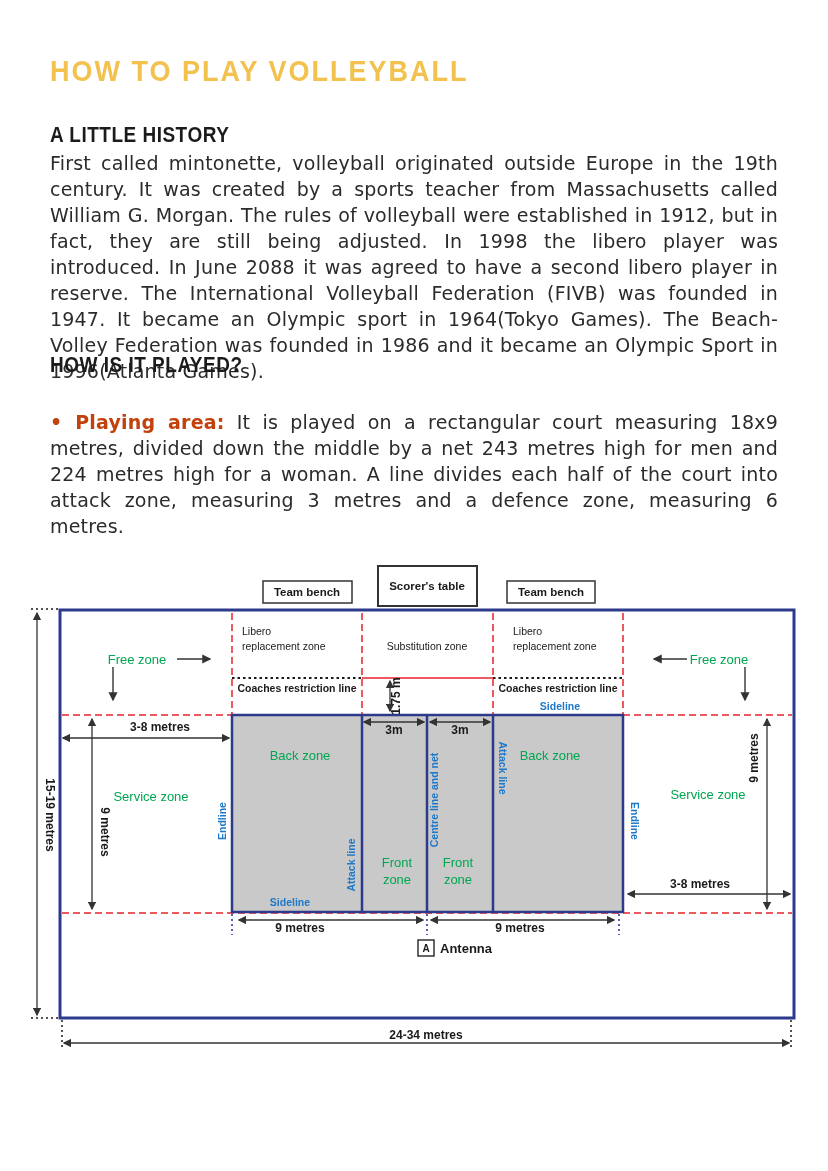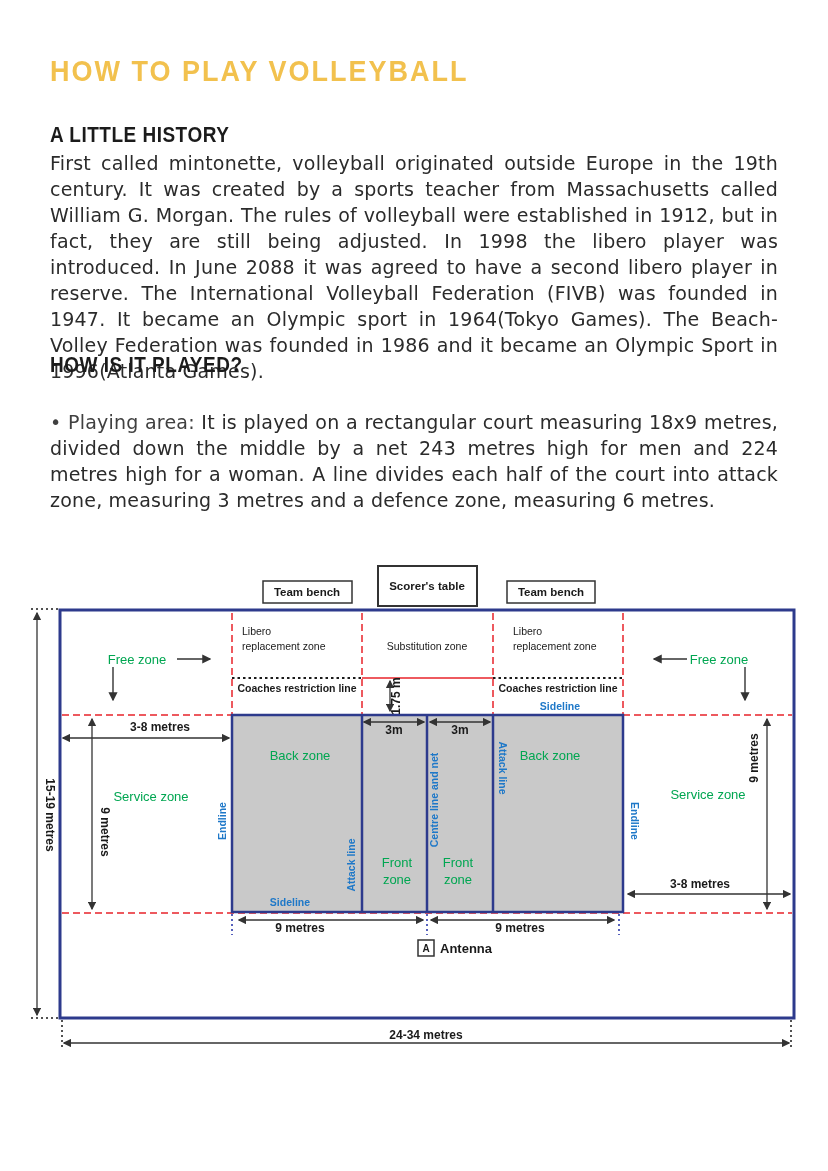--- a/index.html
+++ b/index.html
@@ -9,21 +9,21 @@
     font-weight:700;font-size:27px;letter-spacing:2px;color:#f2c14e;transform:scaleY(1.12);transform-origin:left top;}
   .h2{position:absolute;left:50px;font-family:"Liberation Sans",sans-serif;font-weight:700;
     font-size:19px;letter-spacing:.5px;color:#1b1b1b;transform:scaleY(1.15);transform-origin:left top;}
   .h2.history{top:122px;}
   .h2.played{top:352px;}
   .body-text{position:absolute;left:50px;width:728px;font-size:19px;line-height:26px;
     letter-spacing:.2px;color:#2b2b2b;text-align:justify;}
   .body-text.p1{top:150px;}
   .body-text.p2{top:383px;text-align:left;}
   .body-text.p3{top:409px;text-align:justify;}
-  .bold{font-weight:400;color:#404040;}
+  .bold{font-weight:700;color:#c2410c;}
   .diagram{position:absolute;left:30px;top:553px;width:798px;height:515px;}
   svg text{font-family:"Liberation Sans",sans-serif;}
   .bench-label{font-size:11.5px;font-weight:600;fill:#1a1a1a;}
   .zone-label{font-size:13px;fill:#00a651;}
   .zone-small{font-size:10.5px;fill:#1a1a1a;}
   .line-label{font-size:10.5px;font-weight:700;fill:#1e78c8;}
   .meas-label{font-size:12px;font-weight:600;fill:#1a1a1a;}
   .coach-label{font-size:10.5px;font-weight:600;fill:#1a1a1a;}
   .antenna-label{font-size:13px;font-weight:600;fill:#1a1a1a;}
 </style>

